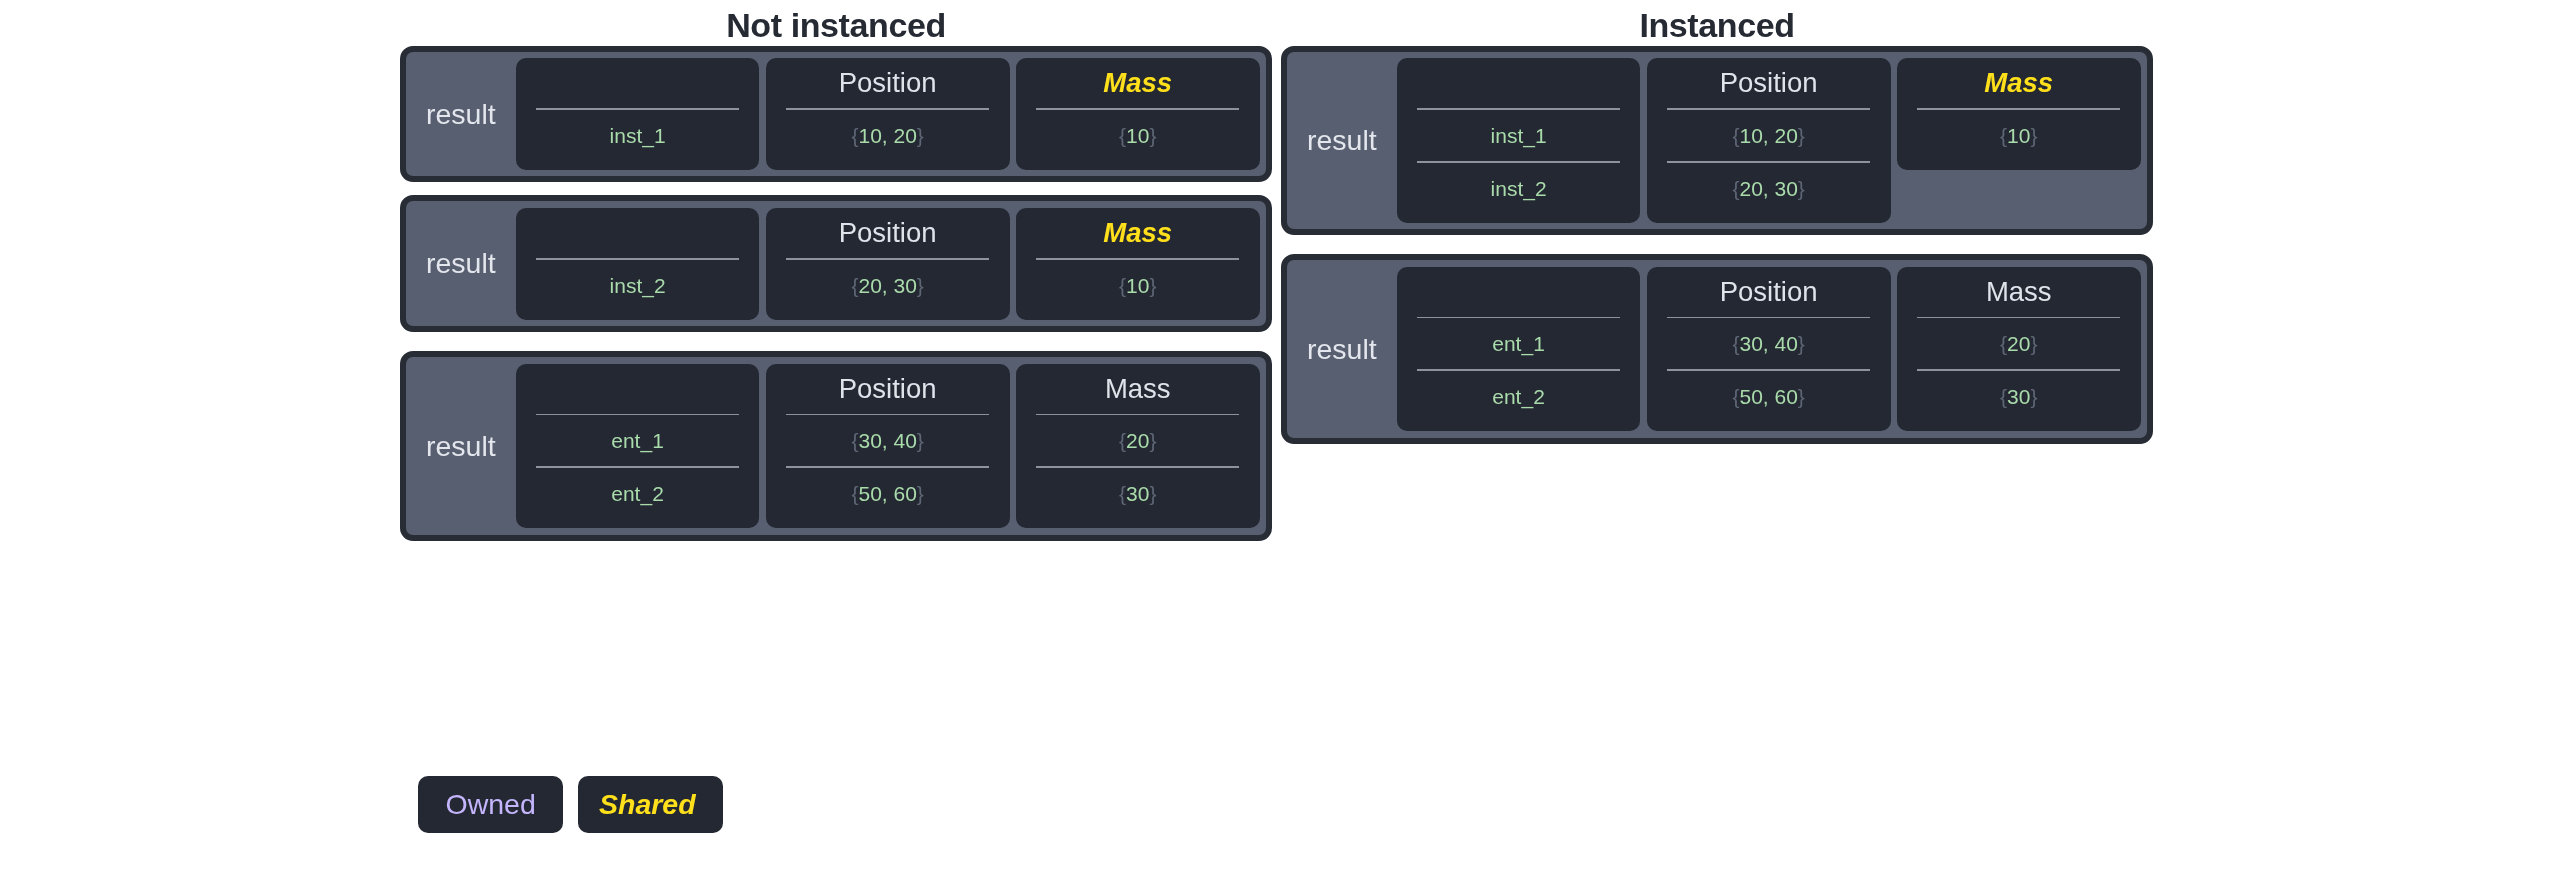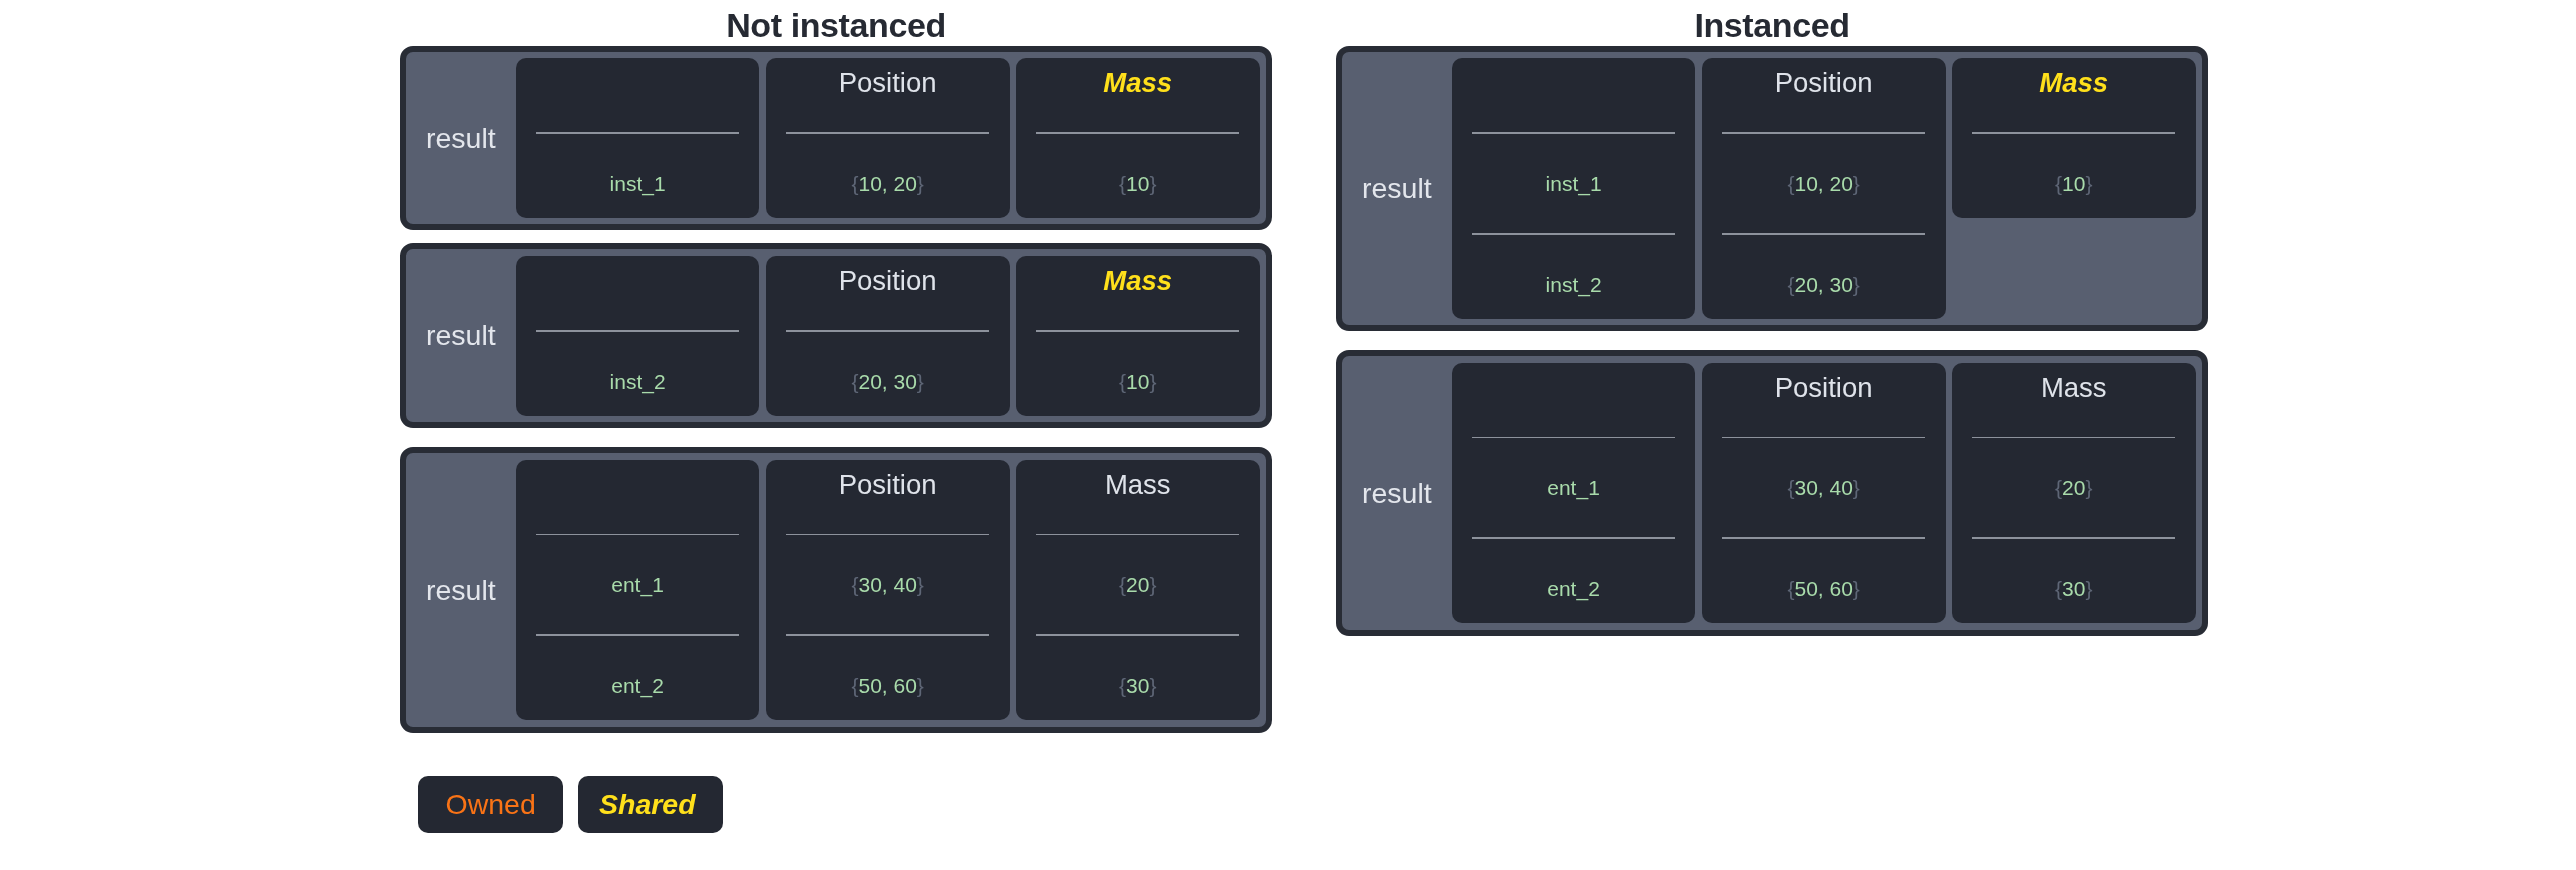--- a/index.html
+++ b/index.html
@@ -18,21 +18,21 @@
     height: 870px;
     background: #ffffff;
   }
 
   
   .column {
     position: absolute;
     top: 0;
   }
   .column-left  { left: 400px;  width: 872px; }
-  .column-right { left: 1336px; width: 872px; }
+  .column-right { left: 1281px; width: 872px; }
 
   .column-title {
     font-size: 34px;
     font-weight: bold;
     color: #262a33;
     text-align: center;
     letter-spacing: -0.4px;
     line-height: 42px;
     height: 42px;
     margin-top: 3.7px;
@@ -77,21 +77,20 @@
 
   
   .field-col {
     background: #242832;
     border-radius: 10px;
     display: flex;
     flex-direction: column;
     align-items: stretch;
     padding: 0 14.7px 9.2px 14.7px;
     flex: 1 1 0;
-    gap: 24px;
   }
 
   .col-header {
     height: 50px;
     line-height: 50px;
     text-align: center;
     font-size: 27.5px;
     color: #dfe3ea;
     white-space: nowrap;
   }
@@ -128,21 +127,21 @@
     flex-direction: row;
     gap: 14.7px;
   }
   .legend-chip {
     background: #242832;
     border-radius: 10px;
     height: 57px;
     line-height: 57px;
     padding: 0 27.5px;
     font-size: 28.5px;
-    color: #f97316;
+    color: #c4b5fd;
     white-space: nowrap;
   }
   .legend-chip.shared {
     color: #ffe01b;
     font-style: italic;
     font-weight: bold;
     padding-left: 21px;
   }
 </style>
 </head>

